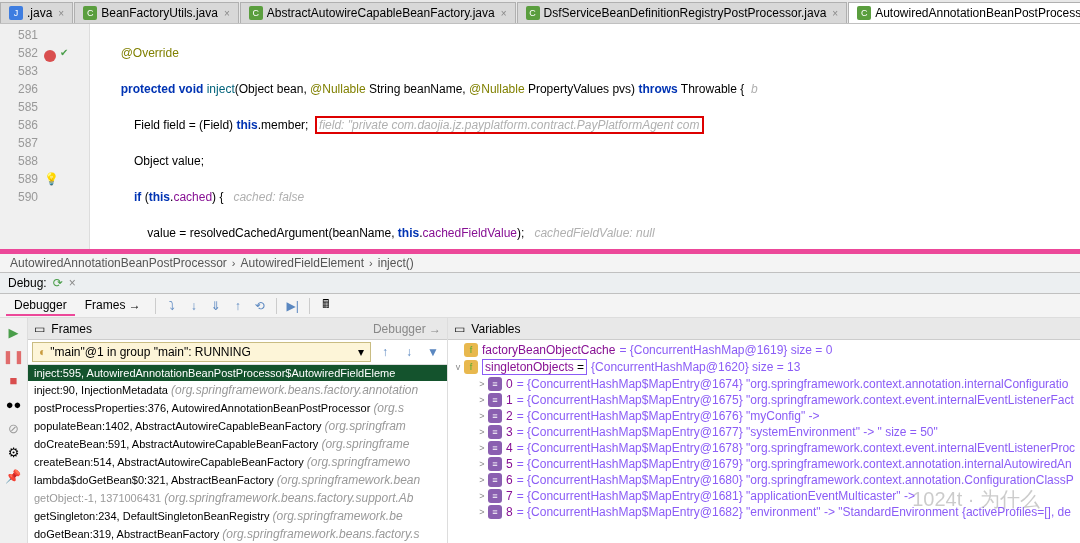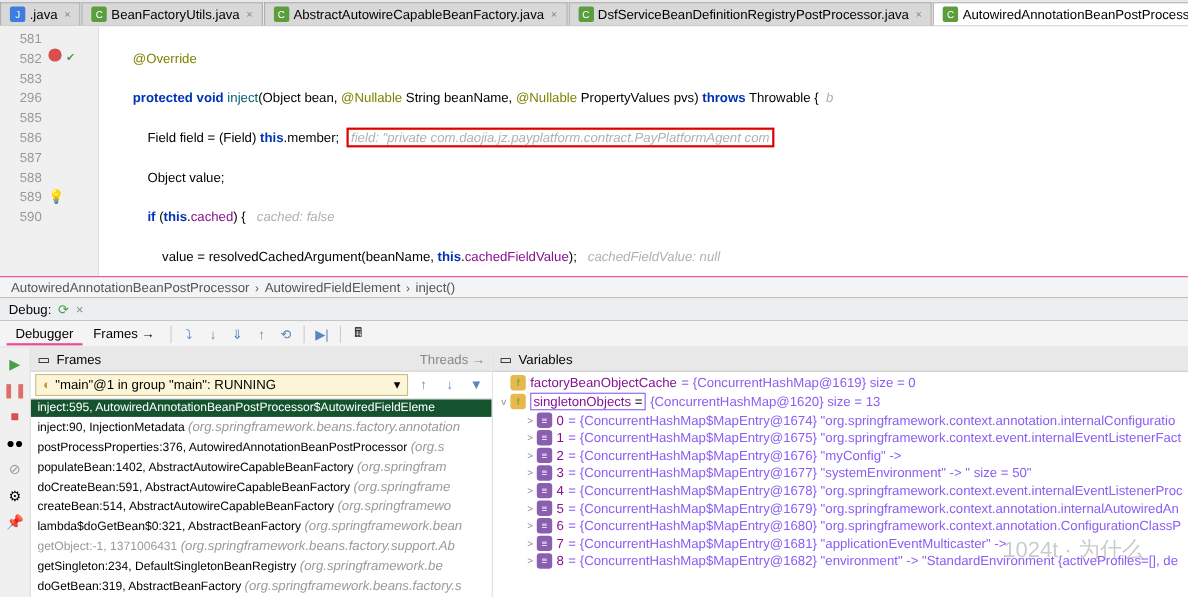--- a/index.html
+++ b/index.html
@@ -7,35 +7,35 @@
 .root{display:flex;flex-direction:column;height:543px}
 .tabs{display:flex;background:#e8e8e8;border-bottom:1px solid #c0c0c0;height:24px;align-items:flex-end}
 .tab{display:flex;align-items:center;padding:3px 8px;background:#d8d8d8;border:1px solid #b0b0b0;border-bottom:none;margin-right:1px;cursor:pointer;white-space:nowrap}
 .tab.active{background:#fff}
 .tab .ic{width:14px;height:14px;border-radius:2px;margin-right:4px;font-size:9px;display:flex;align-items:center;justify-content:center;color:#fff}
 .ic-j{background:#3e7de0}
 .ic-c{background:#5a9e3e}
 .tab .x{margin-left:6px;color:#888;font-size:10px}
 .editor{flex:1;display:flex;background:#fff;overflow:hidden;min-height:185px}
 .gutter{width:90px;background:#f0f0f0;border-right:1px solid #ddd;color:#999;font-family:Consolas,monospace;font-size:12px;line-height:18px;padding-top:2px}
-.gline{display:flex;align-items:flex-start;height:18px;padding-left:8px}
+.gline{display:flex;align-items:flex-end;height:18px;padding-left:8px}
 .gline .num{width:30px;text-align:right}
 .gmark{width:12px;height:12px;border-radius:50%;margin-left:6px}
 .bp{background:#d94e4e}
 .tick{margin-left:4px;color:#4a9e4a;font-size:10px}
 .bulb{margin-left:6px;color:#e8a33d}
 .code{flex:1;font-family:Consolas,monospace;font-size:13px;line-height:18px;padding:2px 0 0 4px;white-space:pre;overflow:hidden}
 .cline{height:18px}
 .kw{color:#0033b3;font-weight:bold}
 .ann{color:#808000}
 .cmt{color:#b0b0b0;font-style:italic}
 .fld{color:#871094}
 .mth{color:#00627a}
 .redbox{border:2px solid #d00;padding:0 2px}
-.crumbs{background:#f4f4f4;border-top:1px solid #ec4899;padding:2px 8px;font-size:11px;color:#555}
+.crumbs{background:#f4f4f4;border-top:5px solid #ec4899;padding:2px 8px;font-size:11px;color:#555}
 .crumbs span{margin:0 2px}
 .dbgbar{background:#eceff1;border-top:1px solid #c0c0c0;border-bottom:1px solid #c0c0c0;padding:3px 8px;display:flex;align-items:center;gap:6px}
 .dbgbar .run{color:#4a9e4a}
 .dbgbar .cx{color:#888}
 .toolbar{background:#f4f4f4;border-bottom:1px solid #ddd;padding:2px 6px;display:flex;align-items:center;gap:2px;height:24px}
 .tbtn{width:20px;height:20px;display:flex;align-items:center;justify-content:center;cursor:pointer;border-radius:2px;font-size:12px}
 .sep{width:1px;height:16px;background:#ccc;margin:0 4px}
 .tab2{padding:2px 8px;border-bottom:2px solid transparent;cursor:pointer}
 .tab2.active{border-bottom:2px solid #ec4899}
 .dbgmain{flex:1;display:flex;overflow:hidden}
@@ -171,21 +171,21 @@
       <span class="sbtn" style="color:#d94e4e">■</span>
       <span class="sbtn">●●</span>
       <span class="sbtn" style="color:#999">⊘</span>
       <span class="sbtn">⚙</span>
       <span class="sbtn">📌</span>
     </div>
     <div class="frames">
       <div class="panehdr">
         <span>▭</span>
         <span>Frames</span>
-        <span style="margin-left:auto;color:#888">Threads →</span>
+        <span style="margin-left:auto;color:#888">Debugger →</span>
       </div>
       <div class="threadrow">
         <span class="dropdown">
             <span style="color:#c89a3e;margin-right:4px">◐</span>
             <span>"main"@1 in group "main": RUNNING</span>
             <span style="margin-left:auto">▾</span>
           </span>
         <span class="tbtn tribtn">↑</span>
         <span class="tbtn tribtn">↓</span>
         <span class="tbtn tribtn">▼</span>

